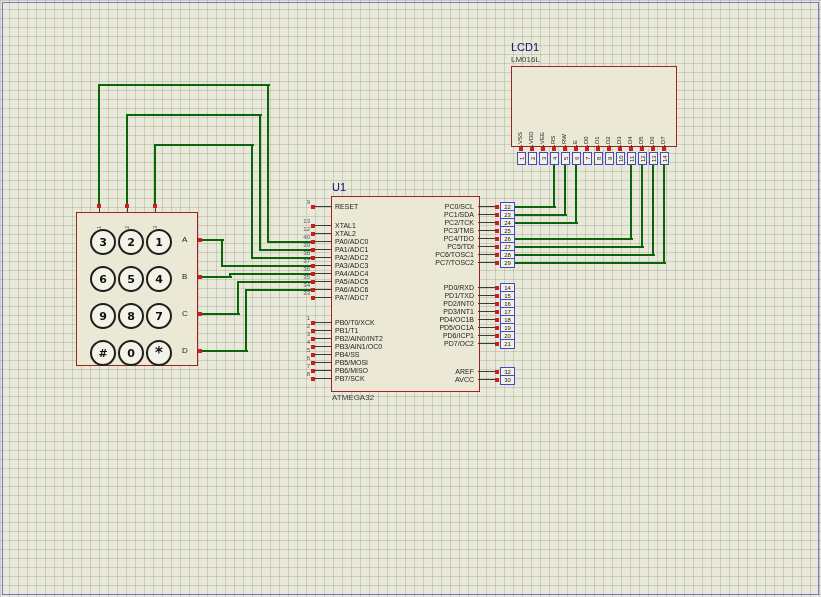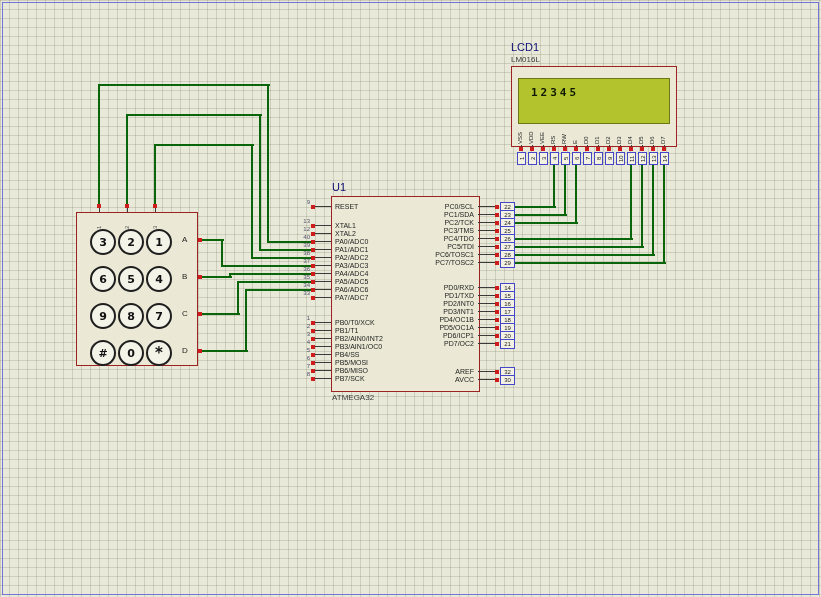--- a/index.html
+++ b/index.html
@@ -39,23 +39,20 @@
 
   <div class="comp" style="left:76px;top:212px;width:120px;height:152px;"></div>
 
   <div class="reflabel" style="left:332px;top:181px;">U1</div>
   <div class="comp" style="left:331px;top:196px;width:147px;height:194px;"></div>
   <div class="vallabel" style="left:332px;top:393px;">ATMEGA32</div>
 
   <div class="reflabel" style="left:511px;top:41px;">LCD1</div>
   <div class="vallabel" style="left:511px;top:55px;">LM016L</div>
   <div class="comp" style="left:511px;top:66px;width:164px;height:79px;"></div>
-  <div class="lcd-screen" style="left:518px;top:78px;width:150px;height:44px;">
-    <div class="lcd-text">12345</div>
-  </div>
 <div class="wire" style="left: 514px; top: 206px; width: 42px; height: 2px; background: rgb(10, 100, 10);"></div>
     <div class="wire" style="left: 553px; top: 163px; width: 2px; height: 45px; background: rgb(10, 100, 10);"></div>
     <div class="wire" style="left: 514px; top: 214px; width: 53px; height: 2px; background: rgb(10, 100, 10);"></div>
     <div class="wire" style="left: 564px; top: 163px; width: 2px; height: 53px; background: rgb(10, 100, 10);"></div>
     <div class="wire" style="left: 514px; top: 222px; width: 64px; height: 2px; background: rgb(10, 100, 10);"></div>
     <div class="wire" style="left: 575px; top: 163px; width: 2px; height: 61px; background: rgb(10, 100, 10);"></div>
     <div class="wire" style="left: 514px; top: 238px; width: 119px; height: 2px; background: rgb(10, 100, 10);"></div>
     <div class="wire" style="left: 630px; top: 163px; width: 2px; height: 77px; background: rgb(10, 100, 10);"></div>
     <div class="wire" style="left: 514px; top: 246px; width: 130px; height: 2px; background: rgb(10, 100, 10);"></div>
     <div class="wire" style="left: 641px; top: 163px; width: 2px; height: 85px; background: rgb(10, 100, 10);"></div>

